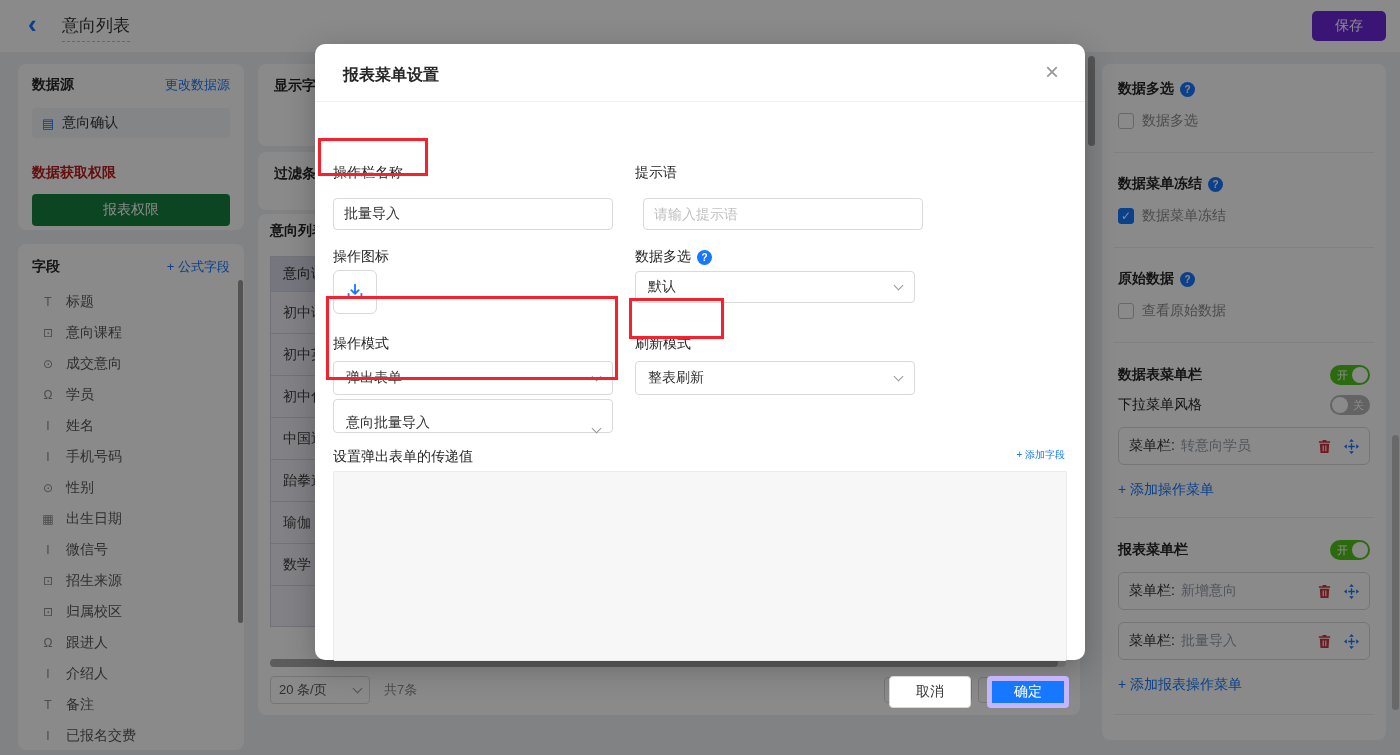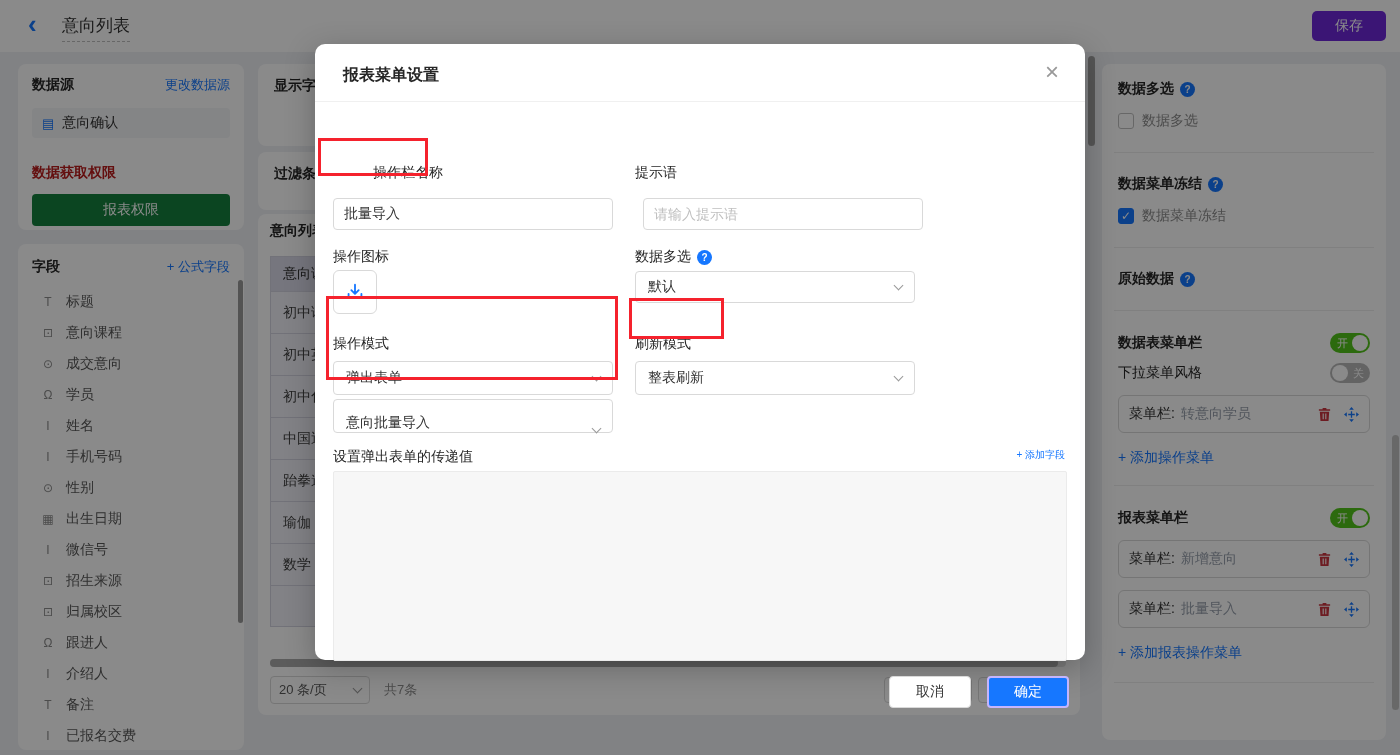--- a/index.html
+++ b/index.html
@@ -91,21 +91,21 @@
   .m-body { position:relative; height:558px; }
   .m-label { position:absolute; font-size:14px; color:#262626; display:flex; align-items:center; gap:6px; }
   .m-input { position:absolute; width:280px; height:32px; border:1px solid #d9d9d9; border-radius:4px; padding:0 10px; font-size:14px; color:#333; }
   .m-input::placeholder { color:#bfbfbf; }
   .m-select { position:absolute; width:280px; height:34px; border:1px solid #d9d9d9; border-radius:4px; display:flex; align-items:center; justify-content:space-between; padding:0 12px; font-size:14px; color:#333; background:#fff; cursor:pointer; }
   .icon-btn { position:absolute; left:18px; top:168px; width:44px; height:44px; border:1px solid #d9d9d9; border-radius:6px; background:#fff; display:flex; align-items:center; justify-content:center; cursor:pointer; }
   .m-addfield { position:absolute; right:20px; top:346px; font-size:10px; color:#1677ff; cursor:pointer; }
   .m-panel { position:absolute; left:18px; top:369px; width:734px; height:190px; background:#f7f7f7; border:1px solid #ebebeb; border-radius:2px; }
   .m-btn { position:absolute; top:574px; width:82px; height:32px; border-radius:4px; font-size:14px; cursor:pointer; }
   .m-cancel { right:114px; background:#fff; border:1px solid #d9d9d9; color:#333; }
-  .m-ok { right:16px; background:#1677ff; border:2px solid #c4b5fd; color:#fff; }
+  .m-ok { right:16px; background:#1677ff; border:5px solid #c4b5fd; color:#fff; }
 
   
   .anno { position:absolute; border:3px solid #f5222d; z-index:70; pointer-events:none; }
   .anno1 { left:318px; top:138px; width:110px; height:38px; }
   .anno2 { left:326px; top:296px; width:292px; height:84px; }
   .anno3 { left:629px; top:298px; width:95px; height:41px; }
 
   svg { display:block; }
 </style>
 </head>
@@ -259,20 +259,24 @@
     <div class="cbrow">
       <span class="cbox checked">✓</span>
       <span>数据菜单冻结</span>
     </div>
     <div class="divider"></div>
 
     <div class="rsec-title">
       <span>原始数据</span>
       <span class="qicon">?</span>
     </div>
+    <div class="cbrow">
+      <span class="cbox"></span>
+      <span>查看原始数据</span>
+    </div>
     <div class="divider"></div>
 
     <div class="toggle-row">
       <span class="rsec-title">数据表菜单栏</span>
       <span class="toggle on">
         <span class="tlabel">开</span>
         <span class="knob"></span>
       </span>
     </div>
     <div class="toggle-row" style="margin-top:10px;">
@@ -336,21 +340,21 @@
   <div class="win-scroll"></div>
 
   <div class="mask"></div>
 
   <div class="modal">
     <div class="m-head">
       <span class="m-title">报表菜单设置</span>
       <span class="m-close">×</span>
     </div>
     <div class="m-body">
-      <span class="m-label" style="left:18px; top:62px;margin-left:40px;">操作栏名称</span>
+      <span class="m-label" style="left:18px; top:62px;">操作栏名称</span>
       <span class="m-label" style="left:320px; top:62px;">提示语</span>
       <input class="m-input" style="left: 18px; top: 96px;" value="批量导入">
       <input class="m-input" style="left: 320px; top: 96px; margin-left: 8px;" placeholder="请输入提示语">
 
       <span class="m-label" style="left:18px; top:146px;">操作图标</span>
       <span class="m-label" style="left:320px; top:146px;">
         <span>数据多选</span>
         <span class="qicon">?</span>
       </span>
       <button class="icon-btn">

